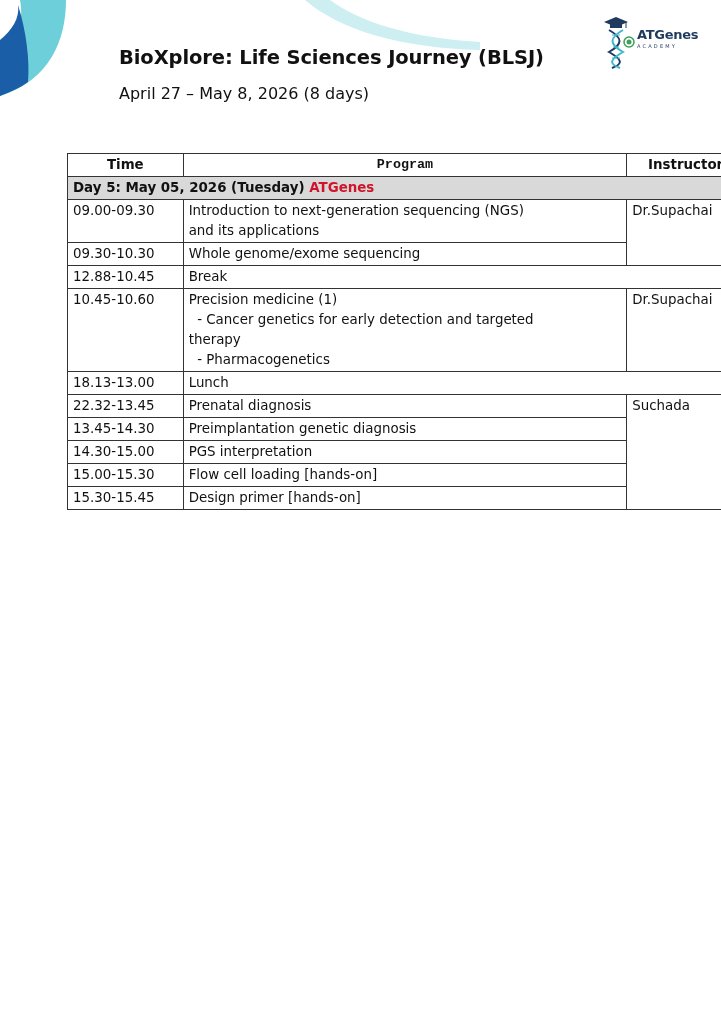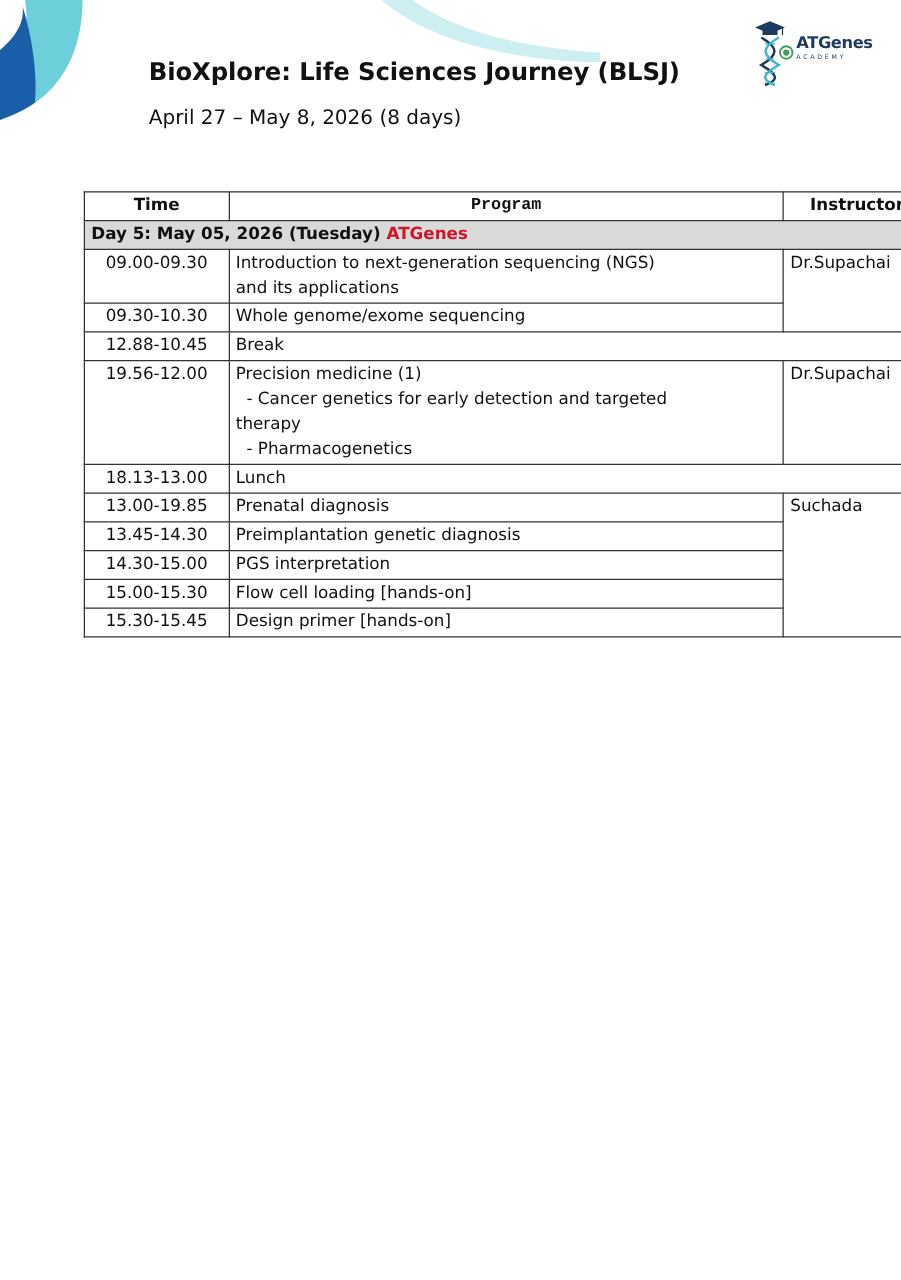--- a/index.html
+++ b/index.html
@@ -19,21 +19,21 @@
 
     table.sched { position: absolute; left: 67px; top: 153px; width: 686px; border-collapse: collapse; font-size: 13.4px; padding-left: 28px; }
     table.sched td, table.sched th { border: 1px solid #333; padding: 1px 5px; vertical-align: top; line-height: 20px; }
     table.sched th { font-weight: bold; text-align: center; height: 21px; }
     .c-time { width: 103px; text-align: center; }
     .c-prog { width: 395px; font-family: Liberation Mono, monospace; }
     .c-inst { width: 112px; text-align: center; }
     .day-row td { background: #d9d9d9; font-weight: bold; text-align: left; }
     .day-red { color: #d0142a; }
     .center { text-align: left; }
-    .time-cell { text-align: center; white-space: nowrap; }
+    .time-cell { white-space: nowrap; }
   </style>
 </head>
 <body>
 
 <svg class="deco-left" viewBox="0 0 70 100">
   <path d="M20 0 L66 0 C66 40 50 80 0 96 L0 60 C18 45 24 20 20 0 Z" fill="#6ccfd9"></path>
   <path d="M0 40 C12 30 20 18 18 5 C26 30 30 60 28 82 C20 88 10 92 0 96 Z" fill="#1a5ea8"></path>
 </svg>
 <svg class="deco-top" viewBox="0 0 180 50">
   <path d="M5 0 C40 30 100 48 180 50 L180 42 C110 38 60 22 30 0 Z" fill="#cdeff2"></path>
@@ -86,35 +86,35 @@
   </tr>
   <tr>
     <td class="time-cell">09.30-10.30</td>
     <td>Whole genome/exome sequencing</td>
   </tr>
   <tr>
     <td class="time-cell">12.88-10.45</td>
     <td class="center" colspan="2">Break</td>
   </tr>
   <tr>
-    <td class="time-cell">19.56-12.00</td>
+    <td class="time-cell">10.45-10.60</td>
     <td>
       <div>Precision medicine (1)</div>
       <div style="white-space:pre;">  - Cancer genetics for early detection and targeted</div>
       <div>therapy</div>
       <div style="white-space:pre;">  - Pharmacogenetics</div>
     </td>
     <td class="center">Dr.Supachai</td>
   </tr>
   <tr>
     <td class="time-cell">18.13-13.00</td>
     <td class="center" colspan="2">Lunch</td>
   </tr>
   <tr>
-    <td class="time-cell">13.00-19.85</td>
+    <td class="time-cell">22.32-13.45</td>
     <td>Prenatal diagnosis</td>
     <td class="center" rowspan="5">Suchada</td>
   </tr>
   <tr>
     <td class="time-cell">13.45-14.30</td>
     <td>Preimplantation genetic diagnosis</td>
   </tr>
   <tr>
     <td class="time-cell">14.30-15.00</td>
     <td>PGS interpretation</td>

